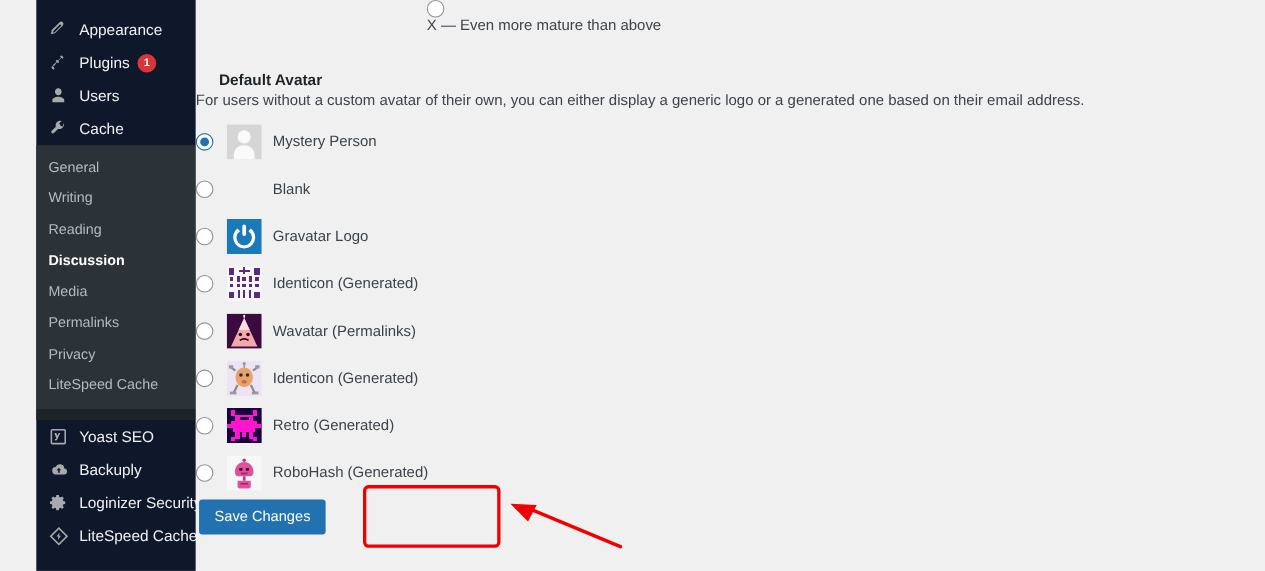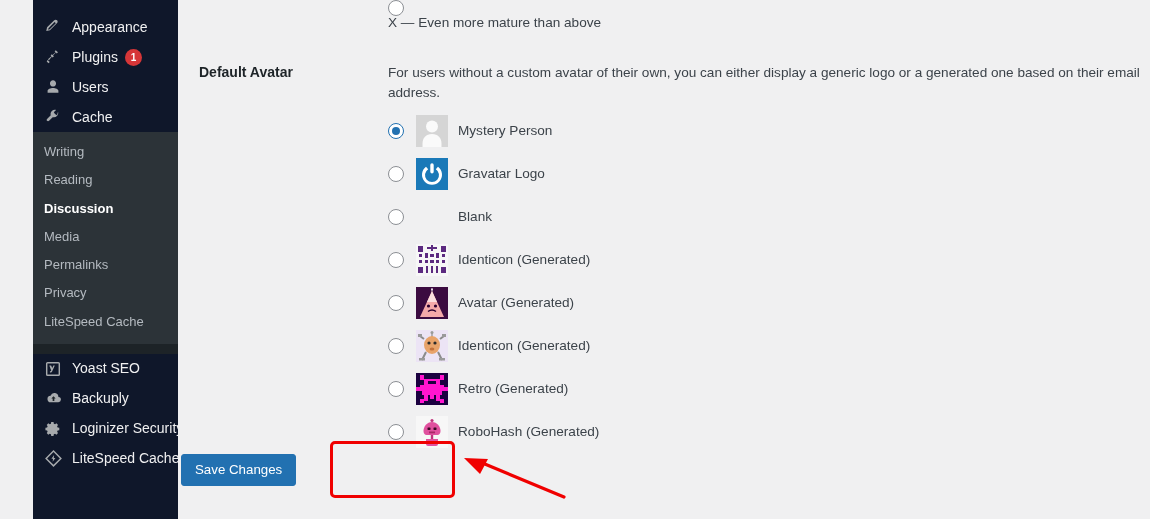--- a/index.html
+++ b/index.html
@@ -242,20 +242,21 @@
       <span class="mi-icon">
         <svg width="18" height="18" viewBox="0 0 20 20">
             <path fill="#a7aaad" d="M15.6 4.3c.5 1.6.1 3.4-1.2 4.7-1.3 1.3-3.1 1.7-4.7 1.2L5.6 14.3c-.6.6-1.6.6-2.2 0-.6-.6-.6-1.6 0-2.2l4.1-4.1C7 6.4 7.4 4.6 8.7 3.3 10 2 11.8 1.6 13.4 2.1l-2.5 2.5 1.3 2.2 2.2 1.3 1.2-3.8z"></path>
           </svg>
       </span>
       <span class="mi-label">Cache</span>
     </div>
 
 
     <div id="submenu">
+      <span class="submenu-item">General</span>
       <span class="submenu-item">Writing</span>
       <span class="submenu-item">Reading</span>
       <span class="submenu-item current">Discussion</span>
       <span class="submenu-item">Media</span>
       <span class="submenu-item">Permalinks</span>
       <span class="submenu-item">Privacy</span>
       <span class="submenu-item">LiteSpeed Cache</span>
     </div>
 
     <div class="menu-gap"></div>
@@ -306,54 +307,54 @@
     <div class="row">
       <div class="th"></div>
       <div class="td">
         <div class="radio-line top-line" style="padding-top:0;">
           <span class="radio" style="margin-top:0;"></span>
           <span class="opt-label">X — Even more mature than above</span>
         </div>
       </div>
     </div>
 
-    <div class="row" style="margin-top:34px;">
+    <div class="row" style="margin-top:34px;flex-direction:column;">
       <div class="th" style="padding-top:0;">Default Avatar</div>
       <div class="td">
 
         <div class="desc">For users without a custom avatar of their own, you can either display a generic logo or a generated one based on their email address.</div>
 
         <div class="radio-line">
           <span class="radio checked"></span>
           <span class="avatar">
             <svg width="32" height="32" viewBox="0 0 32 32">
                 <rect width="32" height="32" fill="#d5d5d5"></rect>
                 <circle cx="16" cy="11.5" r="6" fill="#fafafa"></circle>
                 <path d="M16 19c-6 0-9.5 4-9.5 9.5V32h19v-3.5C25.5 23 22 19 16 19z" fill="#fafafa"></path>
               </svg>
           </span>
           <span class="opt-label">Mystery Person</span>
         </div>
 
         <div class="radio-line">
           <span class="radio"></span>
+          <span class="avatar blank-av"></span>
+          <span class="opt-label">Blank</span>
+        </div>
+
+        <div class="radio-line">
+          <span class="radio"></span>
           <span class="avatar">
             <svg width="32" height="32" viewBox="0 0 32 32">
                 <rect width="32" height="32" fill="#1a79b8"></rect>
                 <path fill="#fff" d="M14.3 6.6v7.6a1.7 1.7 0 003.4 0V6.6a9.6 9.6 0 11-3.4 0z" opacity="0"></path>
                 <path fill="#fff" d="M16 5.2a1.7 1.7 0 00-1.7 1.7v6.9a1.7 1.7 0 003.4 0V6.9A1.7 1.7 0 0016 5.2zm6 3.6l-2.2 2.4a7 7 0 11-7.6 0L10 8.8a10 10 0 1012 0z"></path>
               </svg>
           </span>
           <span class="opt-label">Gravatar Logo</span>
-        </div>
-
-        <div class="radio-line">
-          <span class="radio"></span>
-          <span class="avatar blank-av"></span>
-          <span class="opt-label">Blank</span>
         </div>
 
         <div class="radio-line">
           <span class="radio"></span>
           <span class="avatar">
             <svg width="32" height="32" viewBox="0 0 32 32" shape-rendering="crispEdges">
               <rect width="32" height="32" fill="#f7f7f7"></rect>
               <g fill="#5c2a80">
                 <rect x="2" y="2" width="5" height="6"></rect>
                   <rect x="25" y="2" width="5" height="6"></rect>
@@ -386,21 +387,21 @@
             <svg width="32" height="32" viewBox="0 0 32 32">
               <rect width="32" height="32" fill="#3b0b40"></rect>
               <path d="M16 4L28 30H4L16 4z" fill="#f4a9a9"></path>
               <path d="M16 4l5 11h-10L16 4z" fill="#fbdede"></path>
               <circle cx="12.5" cy="19" r="1.6" fill="#2a0030"></circle>
               <circle cx="19.5" cy="19" r="1.6" fill="#2a0030"></circle>
               <path d="M12 24.5q4 -3 8 0" stroke="#2a0030" stroke-width="1.5" fill="none"></path>
               <path d="M15 2l1 3 1-3-1-1-1 1z" fill="#ffffff"></path>
             </svg>
           </span>
-          <span class="opt-label">Avatar (Generated)</span>
+          <span class="opt-label">Wavatar (Permalinks)</span>
         </div>
 
         <div class="radio-line">
           <span class="radio"></span>
           <span class="avatar">
             <svg width="32" height="32" viewBox="0 0 32 32">
               <rect width="32" height="32" fill="#ece4f5"></rect>
               <path d="M16 2v5" stroke="#8b8b8b" stroke-width="1.2"></path>
               <circle cx="16" cy="2.5" r="1.5" fill="#9a9a9a"></circle>
               <ellipse cx="16" cy="15" rx="8" ry="9" fill="#e8a36a"></ellipse>

